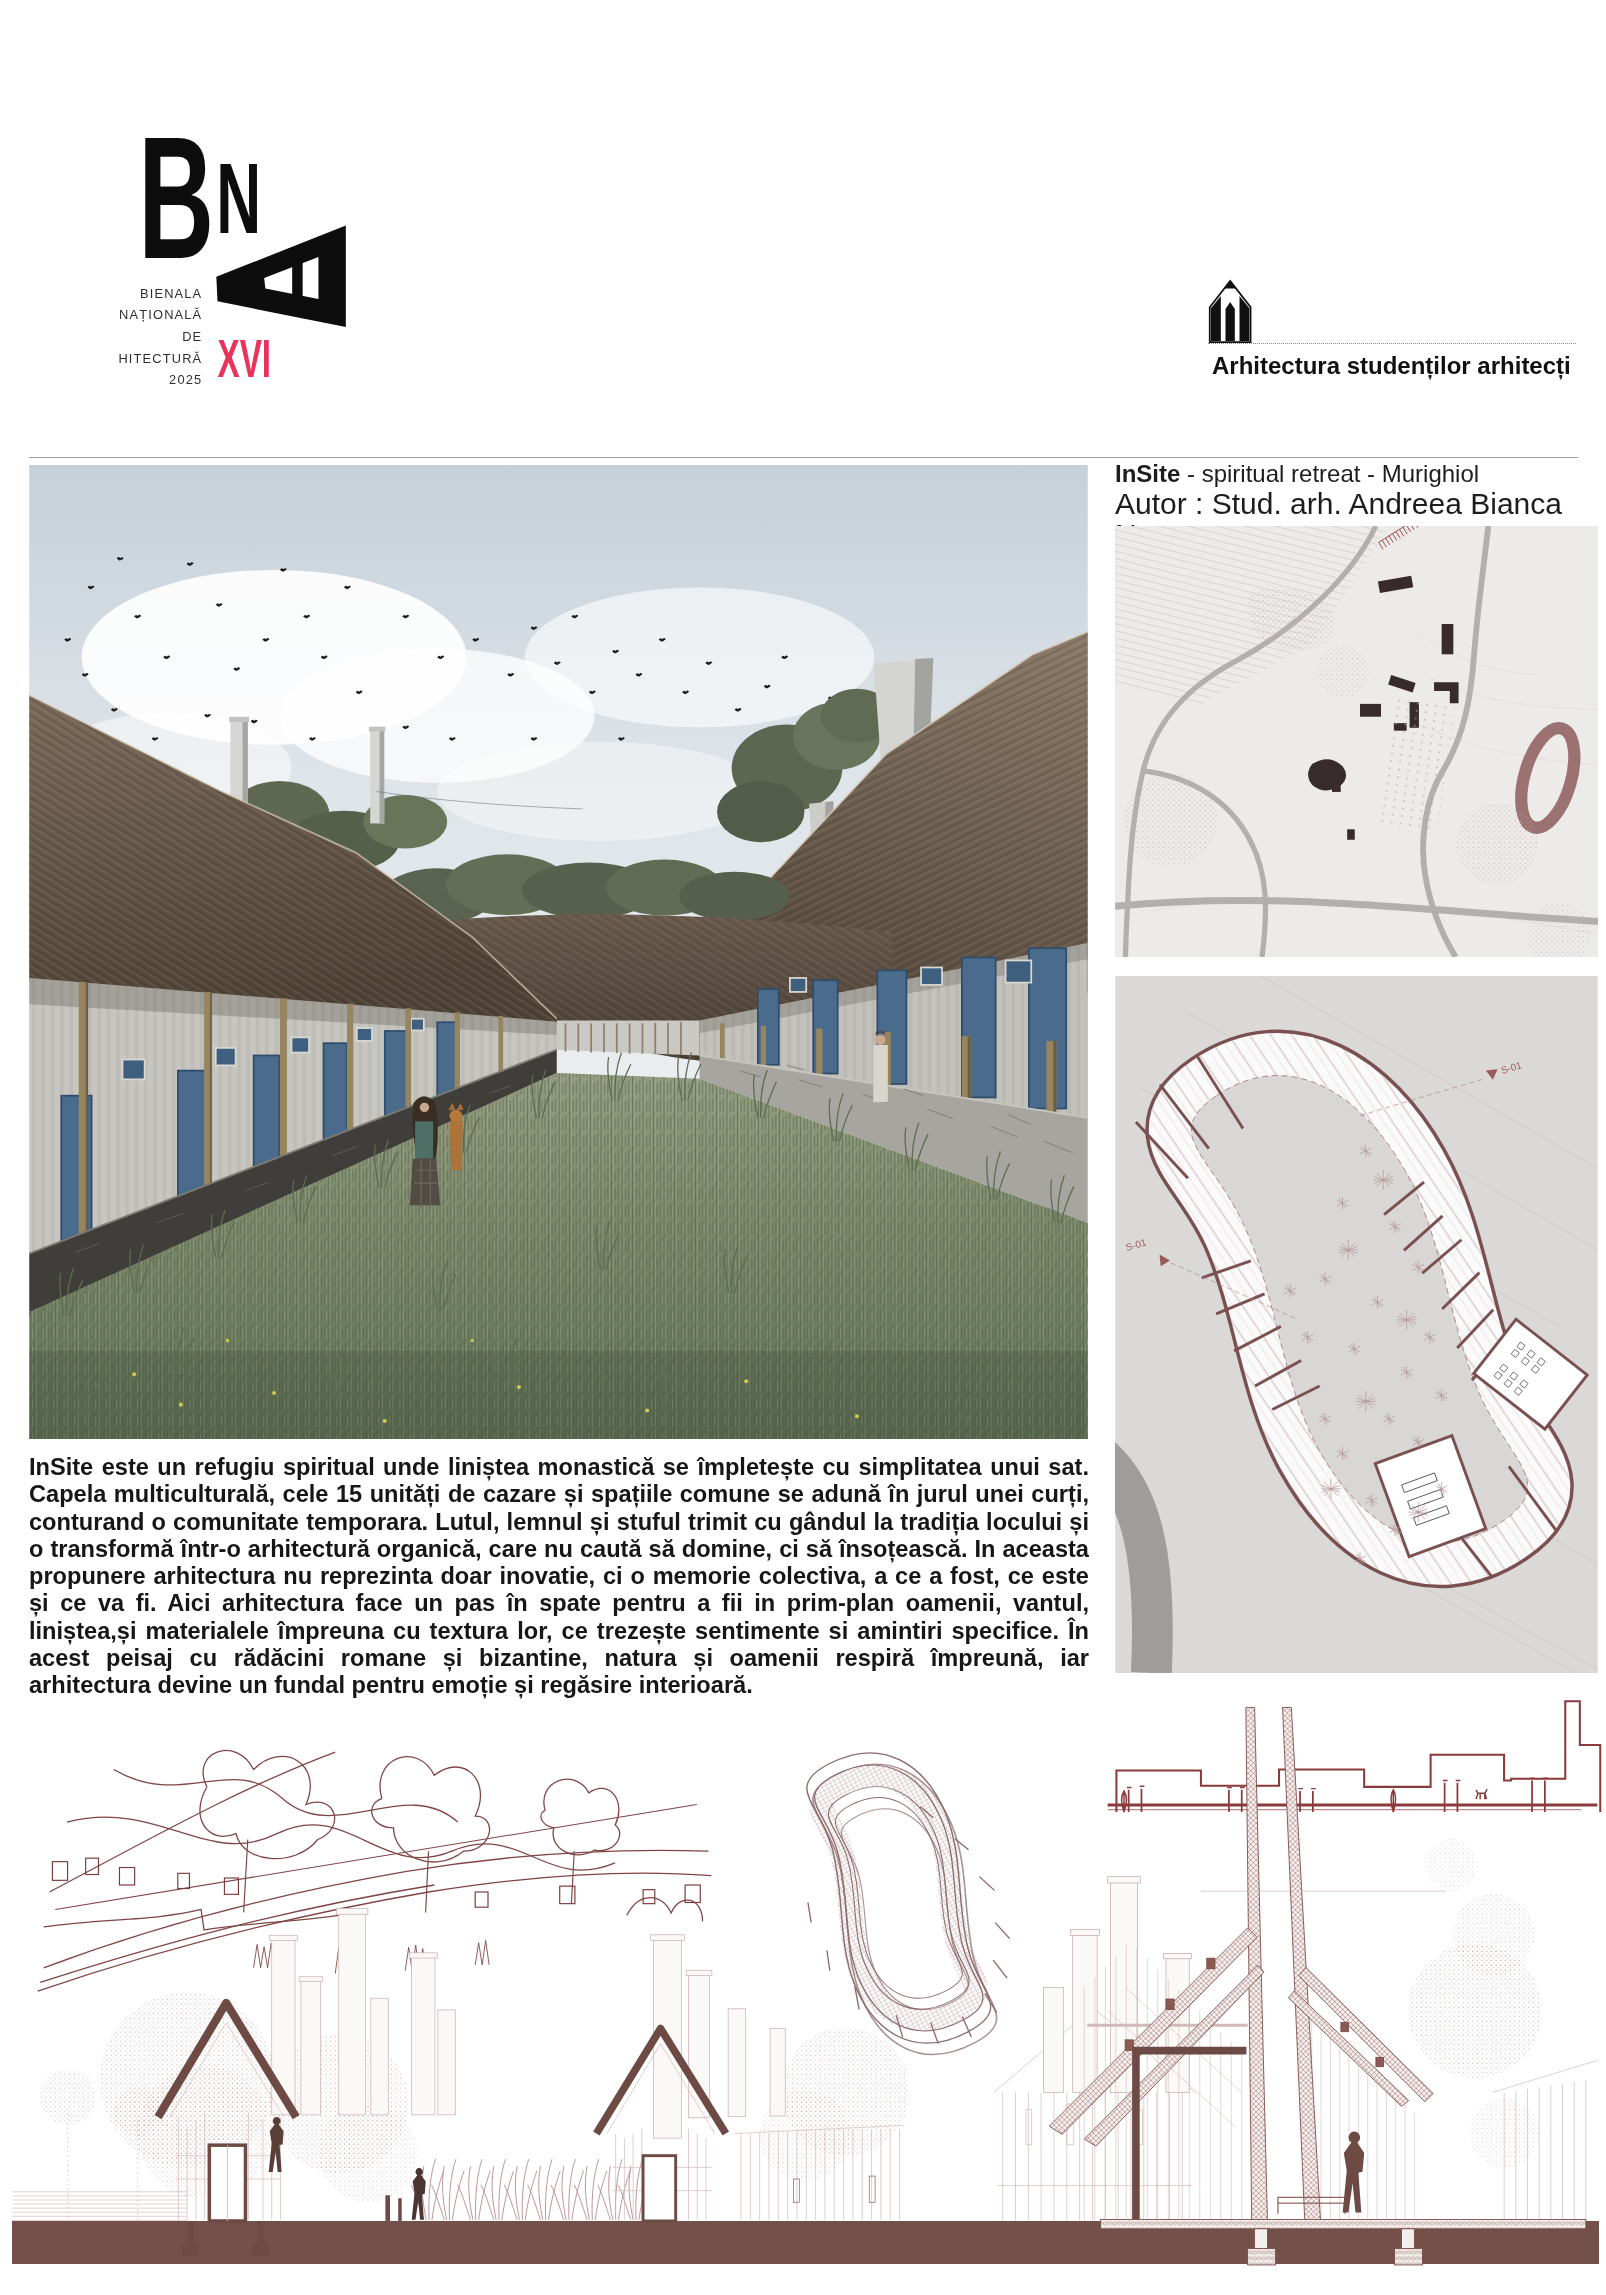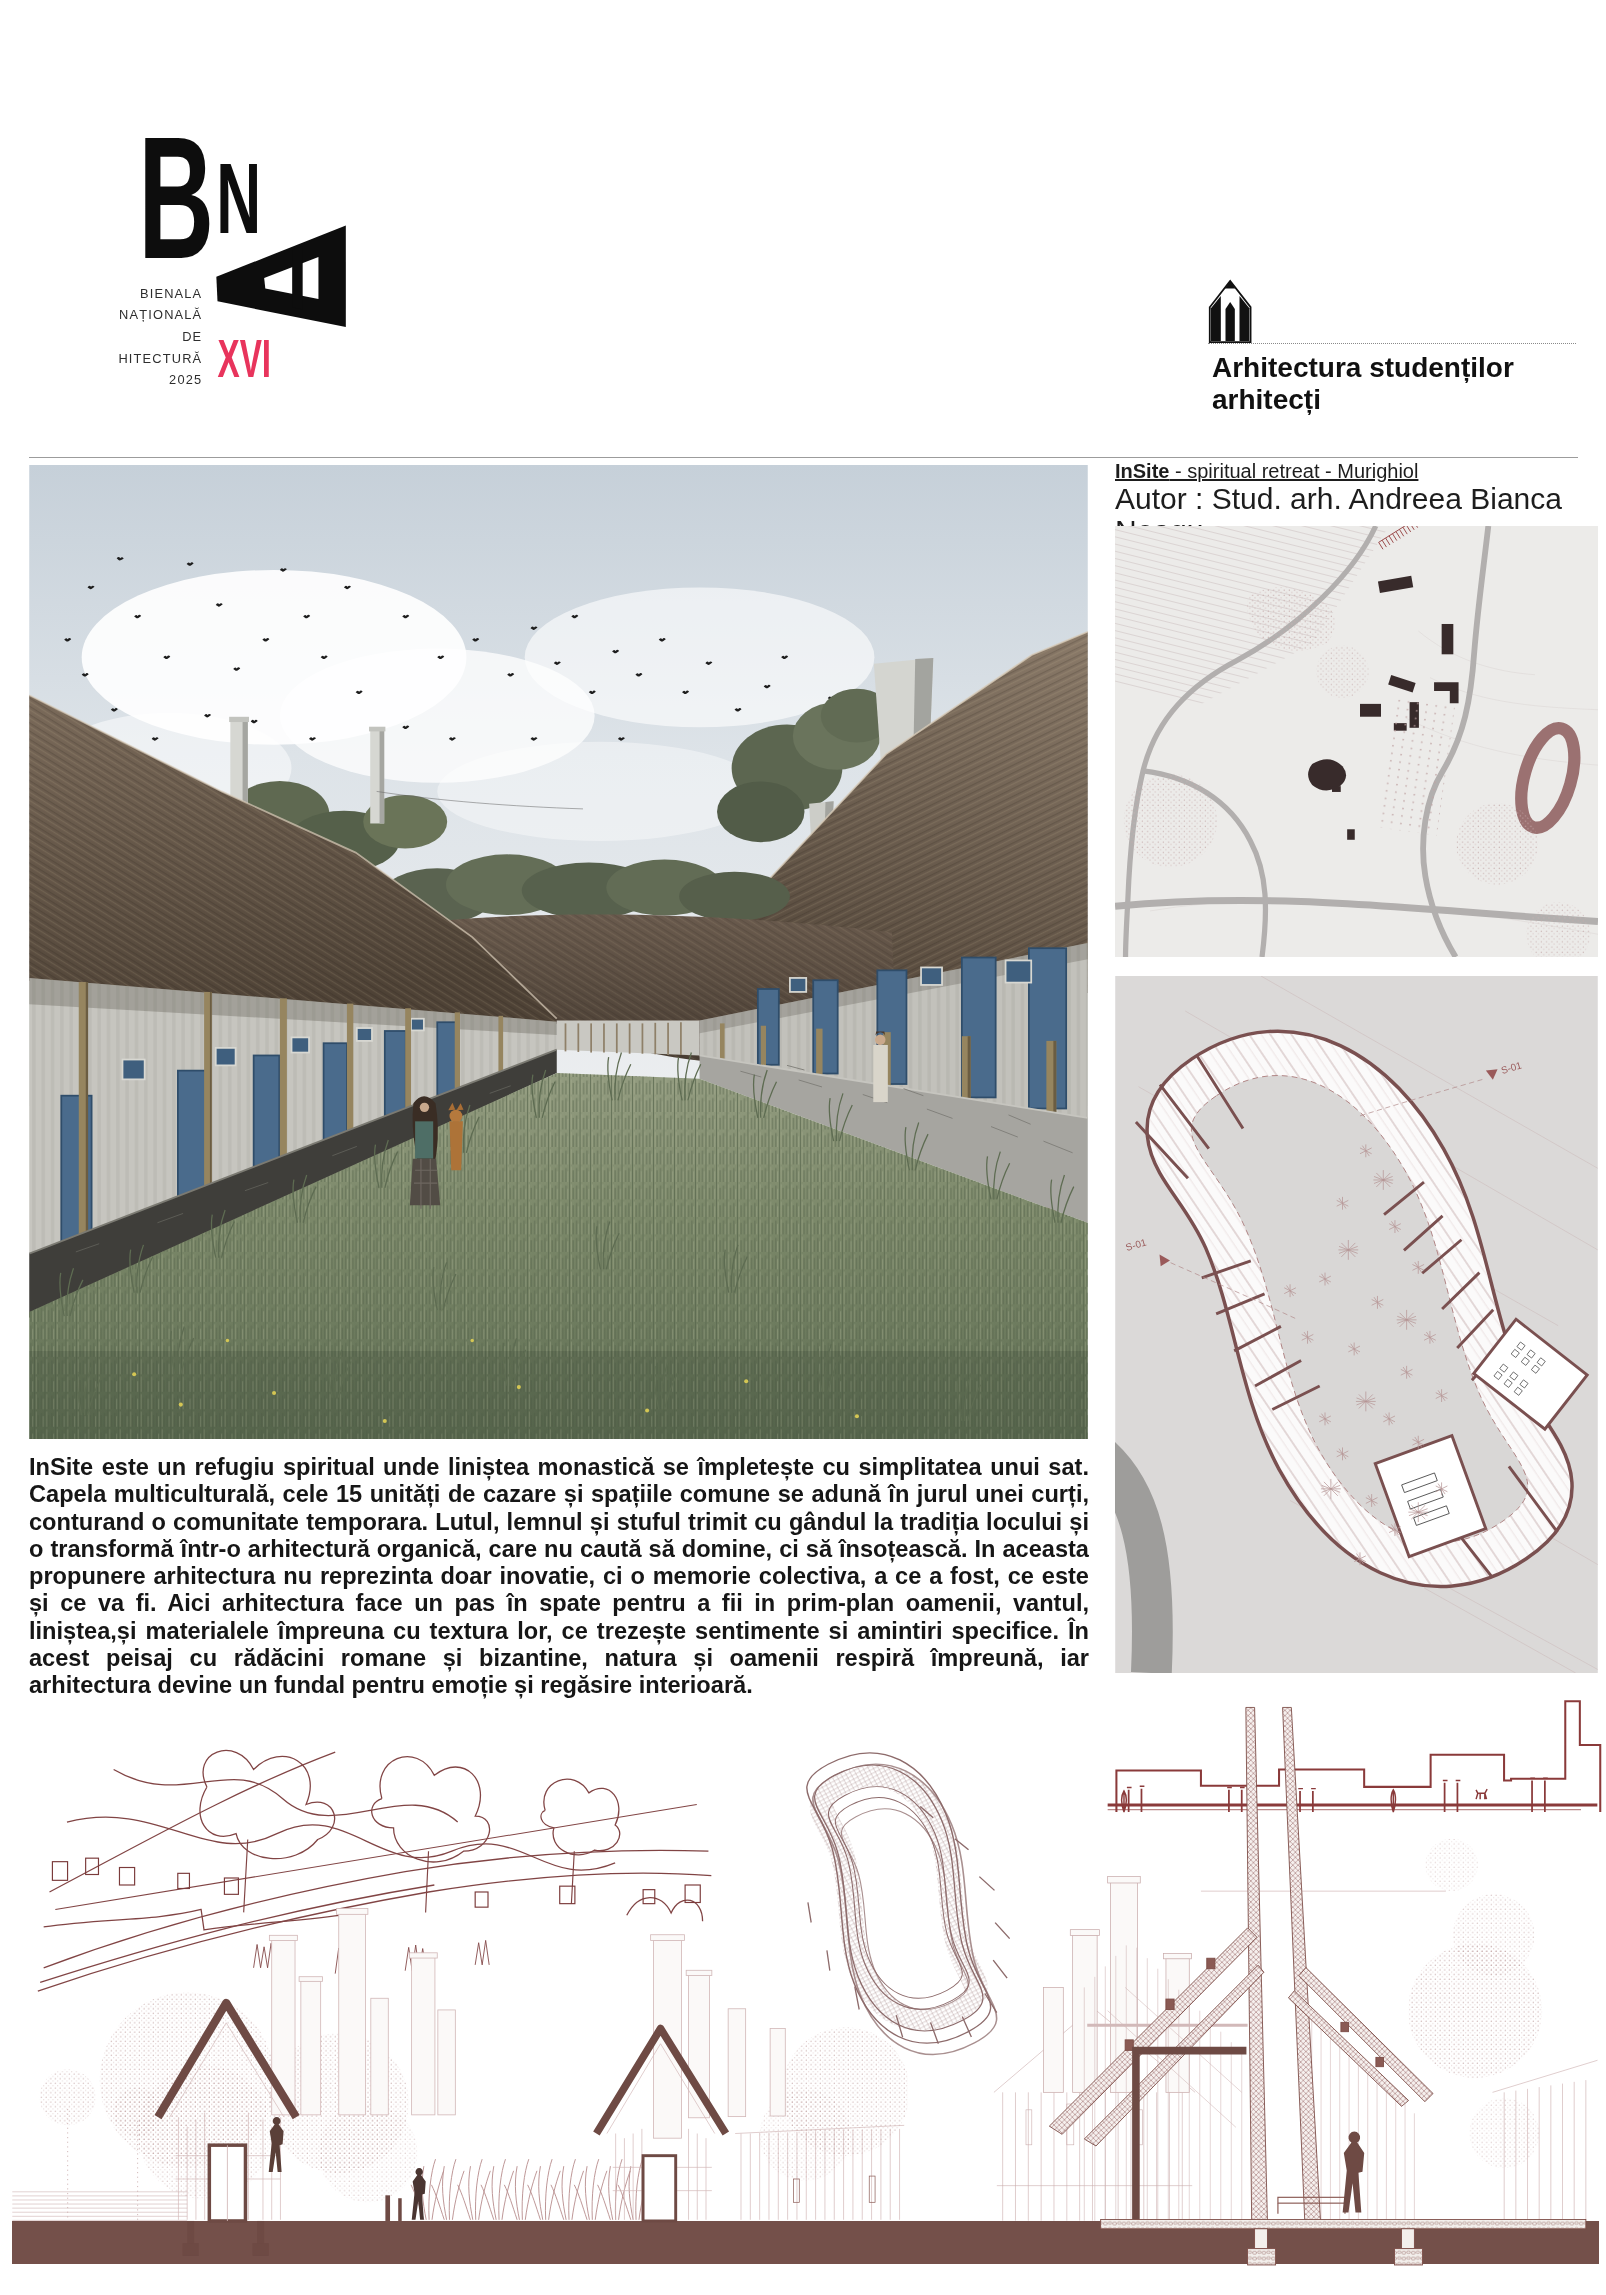--- a/index.html
+++ b/index.html
@@ -1,24 +1,24 @@
 <!DOCTYPE html>
 <html style="font-size:9.3px"><head>
 <meta charset="utf-8">
 <style>
   html,body{margin:0;padding:0;}
   body{width:1607px;height:2295px;background:#ffffff;font-family:"Liberation Sans",sans-serif;position:relative;overflow:hidden;}
   .abs{position:absolute;}
   
-  .program-label{left:1212px;top:352px;width:373px;font-size:28px;font-weight:bold;color:#111;letter-spacing:0px;}
+  .program-label{left:1212px;top:352px;width:373px;font-size:24px;font-weight:bold;color:#111;letter-spacing:0px;}
   .program-line{left:1208px;top:343px;width:368px;border-top:1.7px dotted #8a8a8a;height:0;}
   .page-divider{left:29px;top:457px;width:1549px;border-top:1.2px solid #9c9c9c;height:0;}
   
   .title-block{left:1115px;top:461px;width:484px;color:#1d1d1d;line-height:1.06;}
-  .title-line1{font-size:20px;text-decoration:underline;}
+  .title-line1{font-size:24px;}
   .title-line1 b{font-weight:bold;}
   .title-line2{font-size:30px;margin-top:1.2px;}
   
   .description{left:29px;top:1454px;width:1060px;font-size:23.6px;line-height:1.155;color:#161616;text-align:justify;font-weight:bold;}
   
   .ground-bar{left:11.7px;top:2221px;width:1587px;height:43px;background:#74504a;}
   svg{display:block;}
   text{font-family:"Liberation Sans",sans-serif;}
 </style>
 </head>

